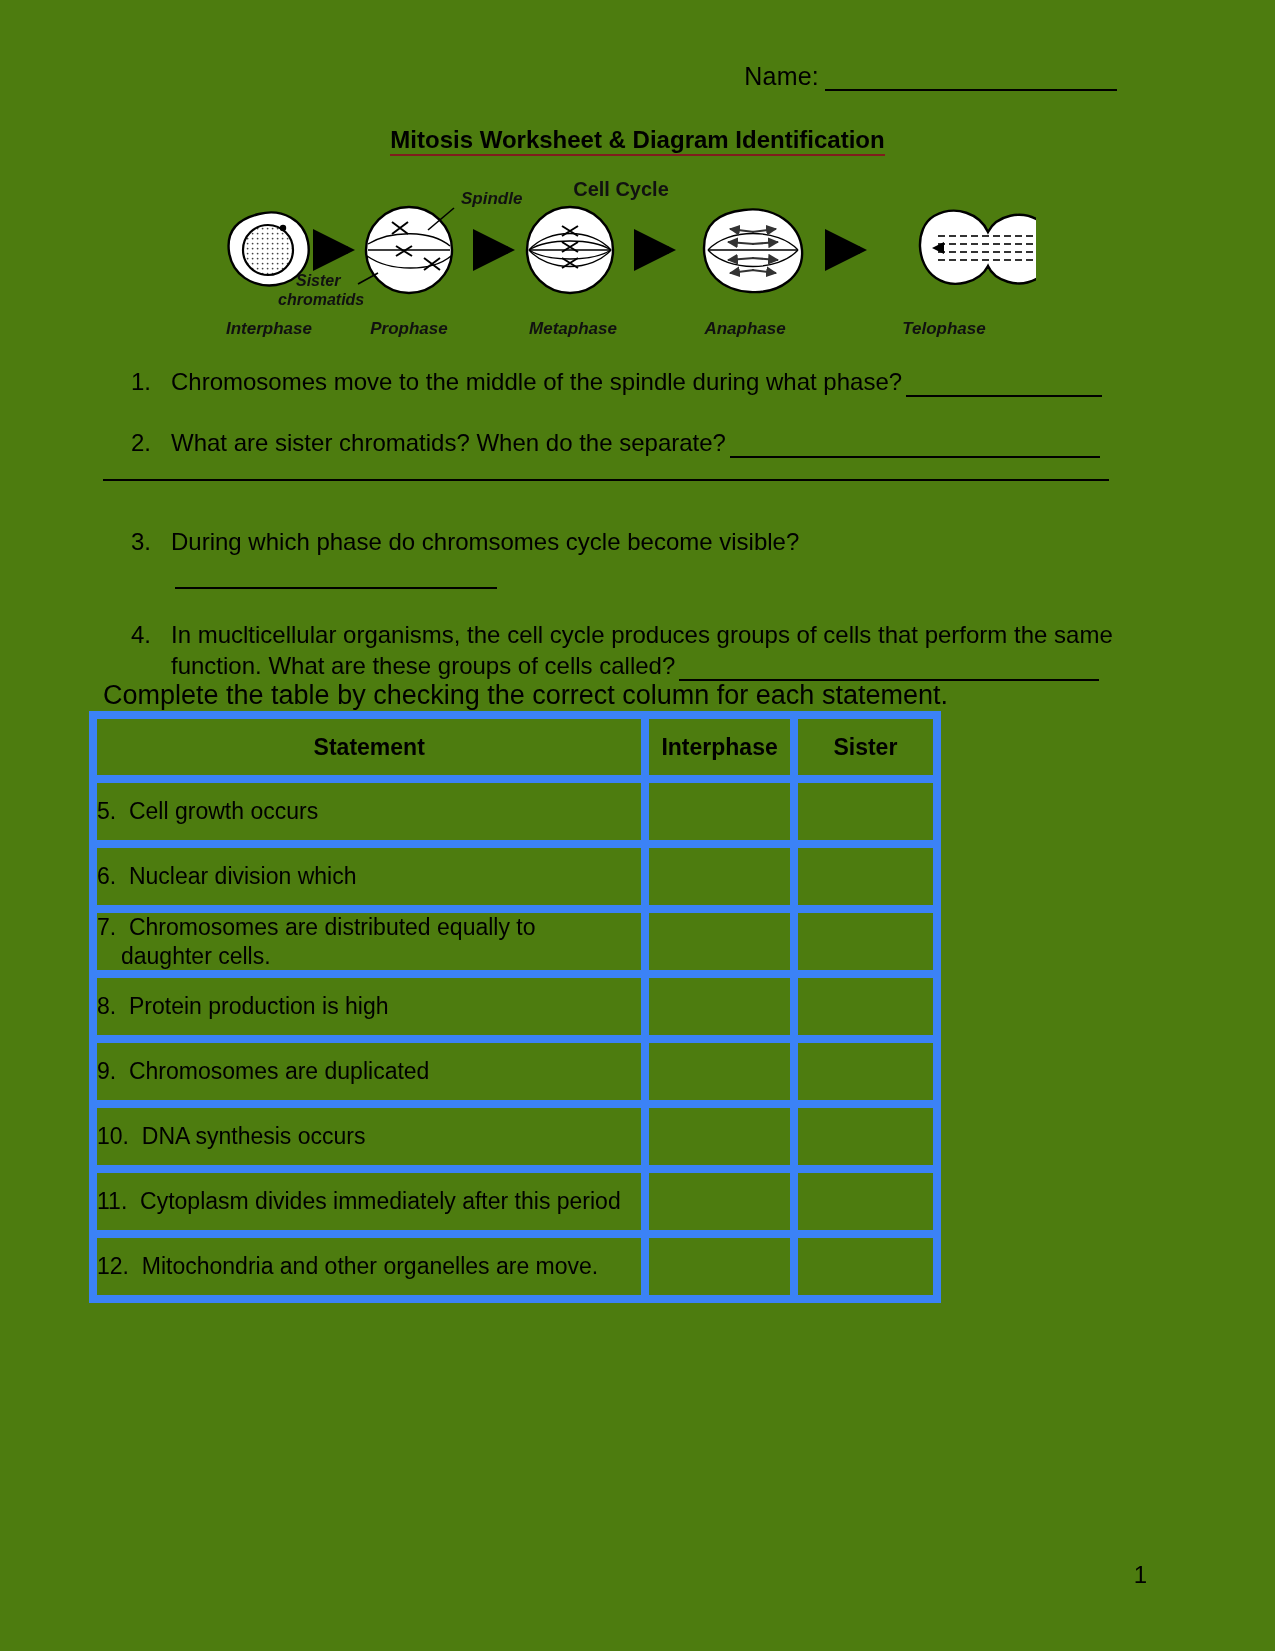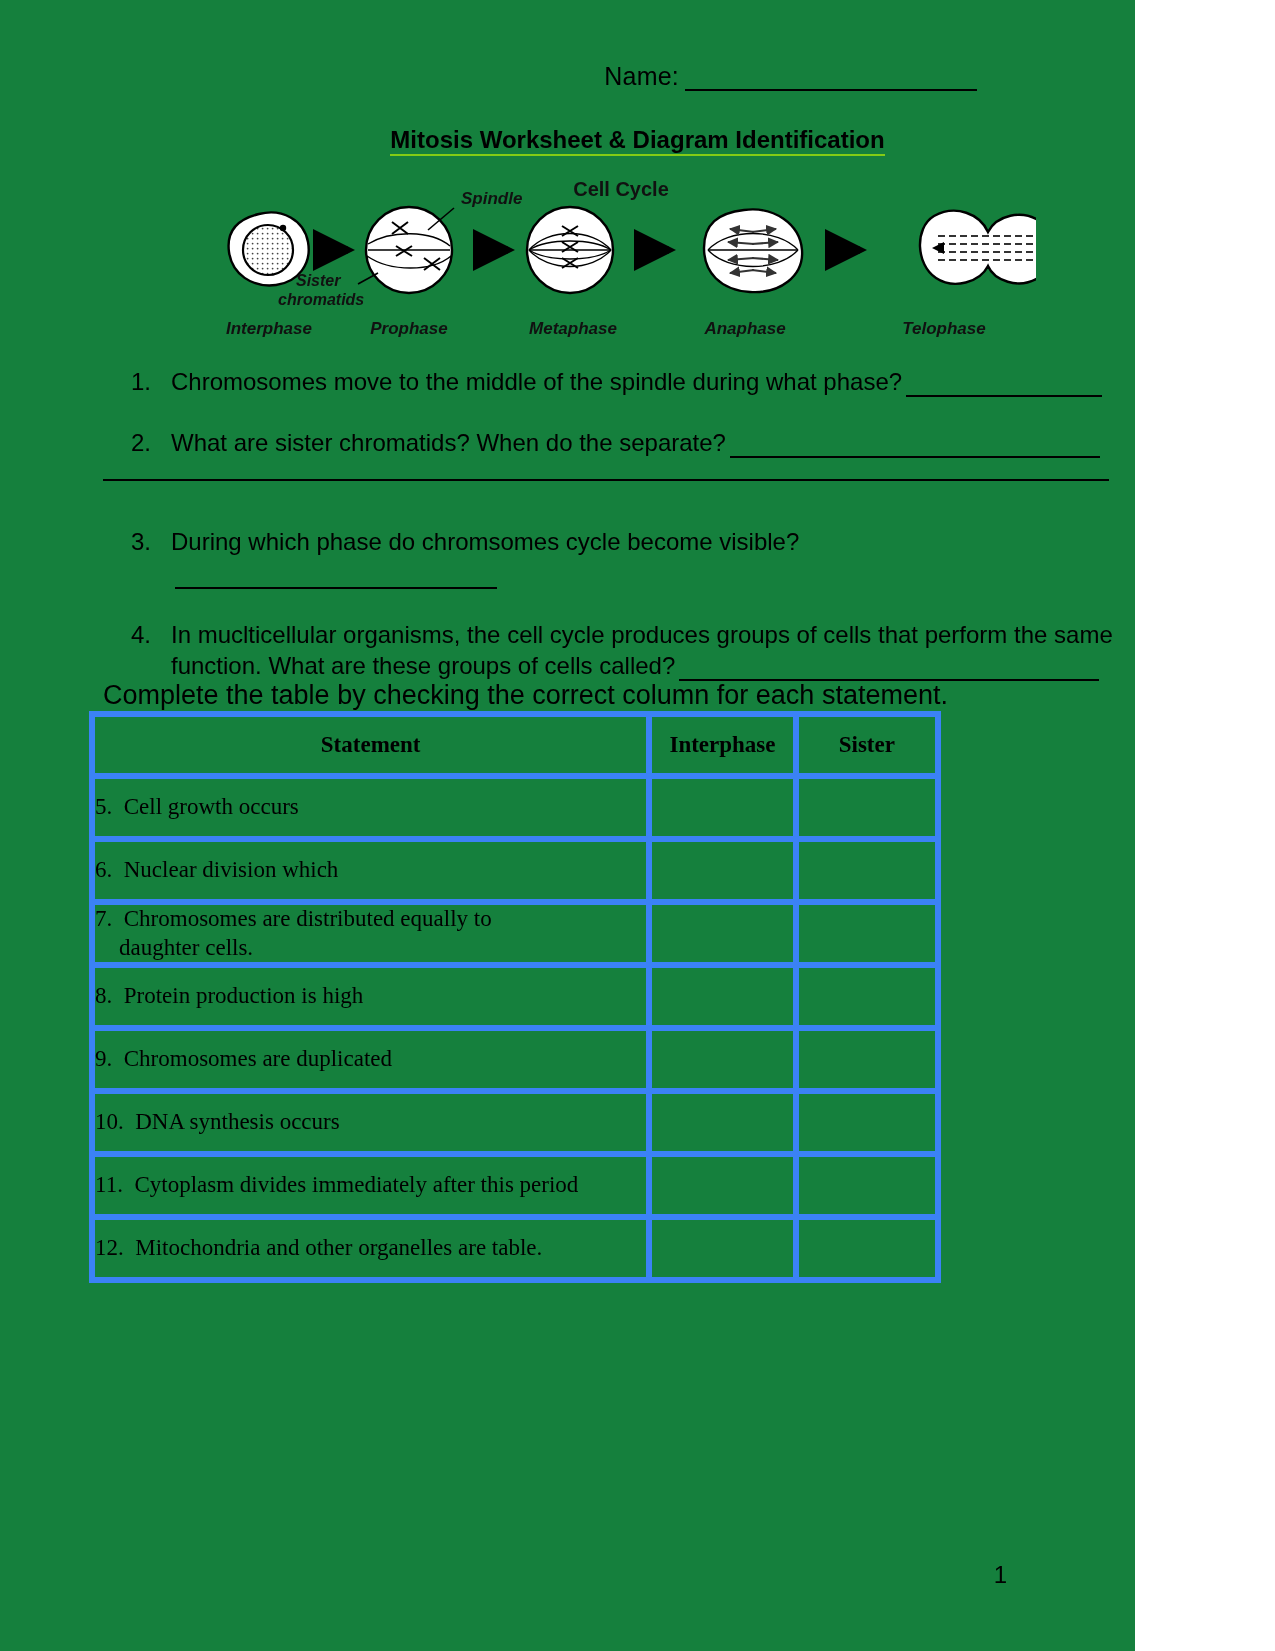--- a/index.html
+++ b/index.html
@@ -7,23 +7,23 @@
     margin: 0;
     padding: 0;
     background: #ffffff;
   }
   body {
     font-family: "Liberation Sans", sans-serif;
     color: #000000;
   }
   .page {
     position: relative;
-    width: 1135px;
+    width: 1275px;
     height: 1651px;
-    background: #15803d;
+    background: #4d7c0f;
     box-sizing: border-box;
     padding: 0;
     overflow: hidden;
   }
 
   
   .name-row {
     position: absolute;
     top: 62px;
     right: 158px;
@@ -42,21 +42,21 @@
   .doc-title {
     position: absolute;
     top: 126px;
     left: 0;
     width: 1275px;
     text-align: center;
     font-size: 24px;
     font-weight: bold;
   }
   .doc-title span {
-    border-bottom: 2px solid #84cc16;
+    border-bottom: 2px solid #7f1d1d;
     padding-bottom: 1px;
   }
 
   
   .diagram {
     position: absolute;
     top: 172px;
     left: 196px;
     width: 840px;
     height: 175px;
@@ -103,24 +103,23 @@
   }
   table.mitosis-table {
     position: absolute;
     top: 711px;
     left: 89px;
     width: 852px;
     border-collapse: collapse;
     font-size: 23px;
   }
   table.mitosis-table td, table.mitosis-table th {
-    border: 6px solid #3b82f6;
+    border: 8px solid #3b82f6;
     padding: 0;
     vertical-align: middle;
-    font-family: Liberation Serif, serif;
   }
   table.mitosis-table th {
     font-weight: bold;
     height: 56px;
   }
   .col-statement { width: 570px; text-align: center; }
   .col-interphase { width: 142px; text-align: center; }
   .col-mitosis { width: 140px; text-align: center; }
   td.stmt {
     height: 57px;
@@ -340,21 +339,21 @@
         <td class="stmt"><span class="num">10.</span>&nbsp; <span>DNA synthesis occurs</span></td>
         <td class="check"></td>
         <td class="check"></td>
       </tr>
       <tr>
         <td class="stmt"><span class="num">11.</span>&nbsp; <span>Cytoplasm divides immediately after this period</span></td>
         <td class="check"></td>
         <td class="check"></td>
       </tr>
       <tr>
-        <td class="stmt"><span class="num">12.</span>&nbsp; <span>Mitochondria and other organelles are table.</span></td>
+        <td class="stmt"><span class="num">12.</span>&nbsp; <span>Mitochondria and other organelles are move.</span></td>
         <td class="check"></td>
         <td class="check"></td>
       </tr>
     </tbody>
   </table>
 
   <div class="page-number">1</div>
 
 </div>
 

